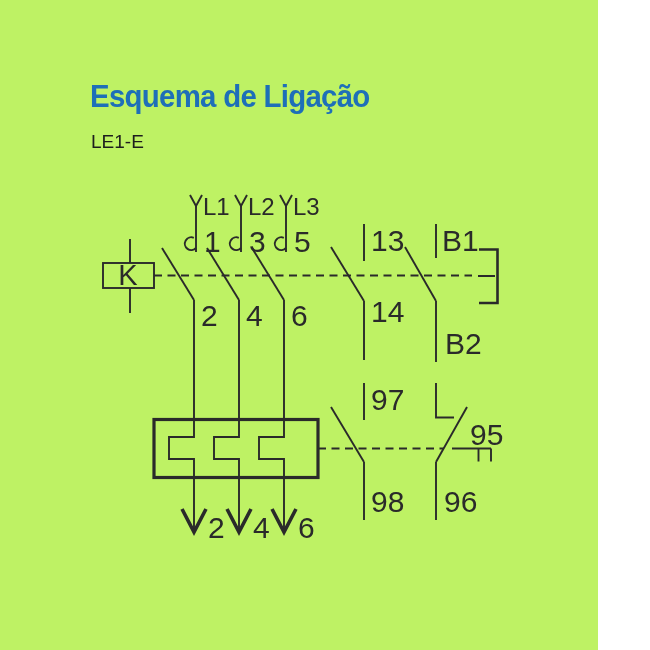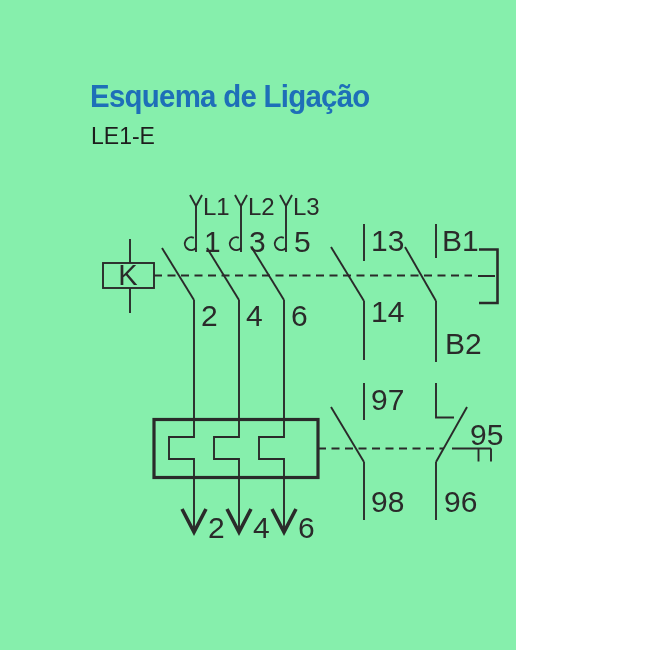--- a/index.html
+++ b/index.html
@@ -1,21 +1,21 @@
 <!DOCTYPE html>
 <html><head>
 <meta charset="utf-8">
 <style>
   html,body{margin:0;padding:0;background:#ffffff;}
-  .page{position:relative;width:516px;height:650px;background:#86efac;overflow:hidden;
+  .page{position:relative;width:598px;height:650px;background:#bef264;overflow:hidden;
         font-family:"Liberation Sans",sans-serif;}
   .title{position:absolute;left:90px;top:80px;font-size:32px;line-height:33px;font-weight:bold;
          color:#1e6fb8;letter-spacing:-0.8px;white-space:nowrap;
          transform:scaleX(0.92);transform-origin:0 50%;}
-  .subtitle{position:absolute;left:91px;top:126px;font-size:23px;line-height:20px;color:#1d1d1d;text-align:right;}
+  .subtitle{position:absolute;left:91px;top:132px;font-size:19px;line-height:20px;color:#1d1d1d;text-align:right;}
   svg.diagram{position:absolute;left:0;top:0;}
   svg text{fill:#2a2a2a;}
   .num{font-size:30px;}
   .lnum{font-size:24px;}
   .kl{font-size:29px;text-anchor:middle;}
 </style>
 </head>
 <body>
 
 <div class="page">

